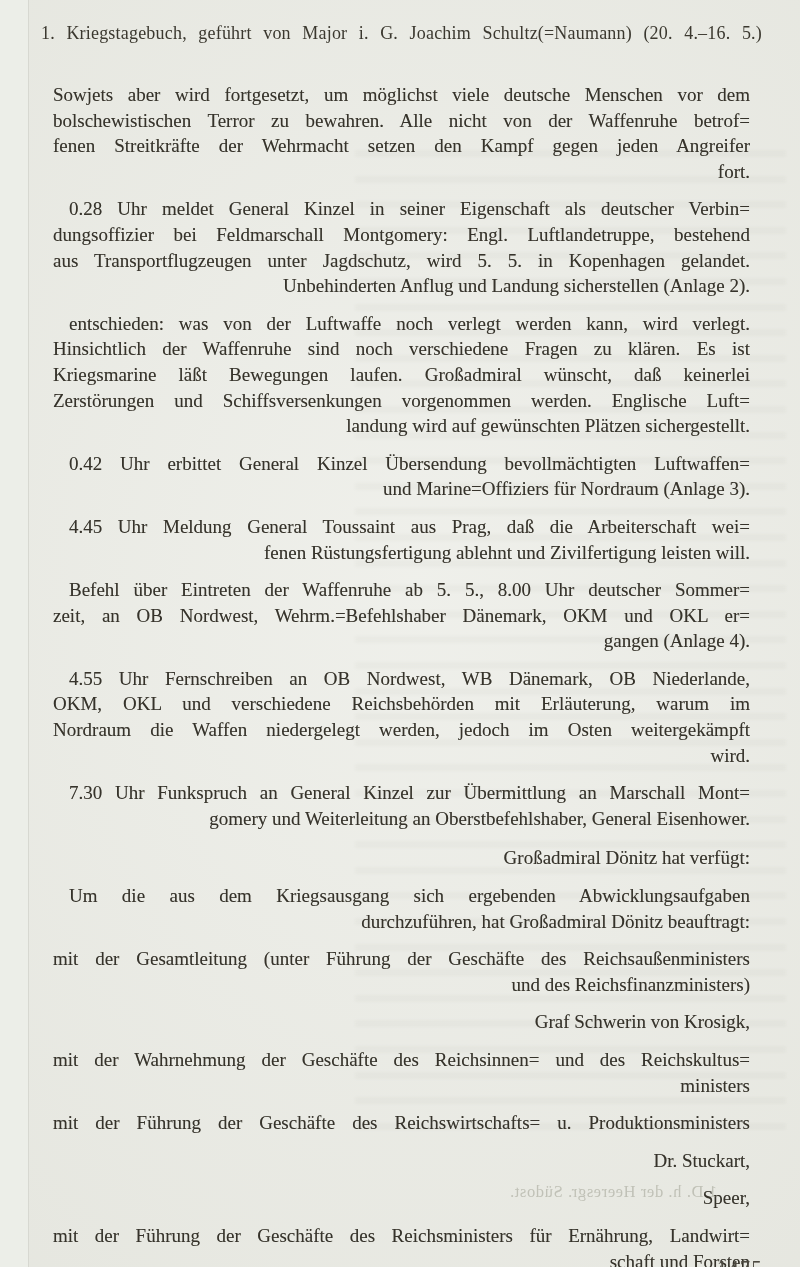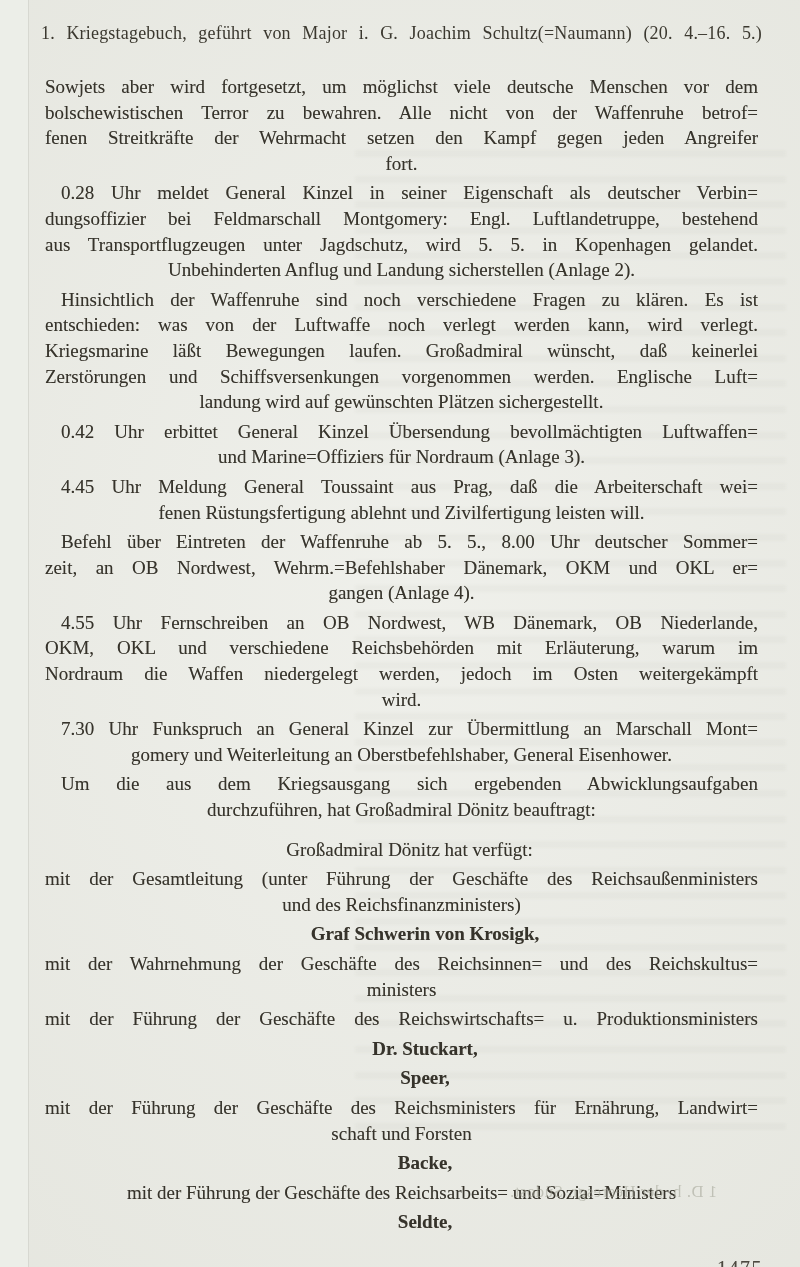--- a/index.html
+++ b/index.html
@@ -34,25 +34,25 @@
     color: #3b382f;
     letter-spacing: 0.2px;
     text-align: justify; text-align-last: justify;
   }
   .page-body {
     position: absolute; left: 41px; right: 38px; top: 70px;
     font-size: 19px; line-height: 25.6px;
     color: #36332b;
     text-shadow: 0 0 0.6px rgba(58,54,44,0.35);
   }
-  .para { margin: 4px; }
+  .para { margin: 12px; }
   .para.indent .line:first-child { text-indent: 16px; }
-  .para.name { padding-left: 47px; font-weight: bold; }
+  .para.name { padding-left: 47px; }
   .para.space-before { margin-top: 14px; }
-  .line { text-align: center; }
+  .line { text-align: right; }
   .line.just { text-align: justify; text-align-last: justify; }
   .it { }
   .bleed-footnote {
     position: absolute; left: 425px; top: 1182px; width: 292px;
     font-size: 16.5px;
     color: #a7a89b;
     transform: scaleX(-1);
     letter-spacing: 0.6px;
     opacity: 0.6;
     filter: blur(0.4px);
@@ -83,22 +83,22 @@
         <div class="line just"><span>fenen Streitkräfte der Wehrmacht setzen den Kampf gegen jeden Angreifer</span></div>
         <div class="line"><span>fort.</span></div>
       </div>
       <div class="para indent">
         <div class="line just"><span class="it">0.28 Uhr</span><span> meldet General Kinzel in seiner Eigenschaft als deutscher Verbin=</span></div>
         <div class="line just"><span>dungsoffizier bei Feldmarschall Montgomery: Engl. Luftlandetruppe, bestehend</span></div>
         <div class="line just"><span>aus Transportflugzeugen unter Jagdschutz, wird 5. 5. in Kopenhagen gelandet.</span></div>
         <div class="line"><span>Unbehinderten Anflug und Landung sicherstellen </span><span class="it">(Anlage 2)</span><span>.</span></div>
       </div>
       <div class="para indent">
+        <div class="line just"><span>entschieden: was von der Luftwaffe noch verlegt werden kann, wird verlegt.</span></div>
         <div class="line just"><span class="it">Hinsichtlich der Waffenruhe</span><span> sind noch verschiedene Fragen zu klären. Es ist</span></div>
-        <div class="line just"><span>entschieden: was von der Luftwaffe noch verlegt werden kann, wird verlegt.</span></div>
         <div class="line just"><span>Kriegsmarine läßt Bewegungen laufen. Großadmiral wünscht, daß keinerlei</span></div>
         <div class="line just"><span>Zerstörungen und Schiffsversenkungen vorgenommen werden. Englische Luft=</span></div>
         <div class="line"><span>landung wird auf gewünschten Plätzen sichergestellt.</span></div>
       </div>
       <div class="para indent">
         <div class="line just"><span class="it">0.42 Uhr</span><span> erbittet General Kinzel Übersendung bevollmächtigten Luftwaffen=</span></div>
         <div class="line"><span>und Marine=Offiziers für Nordraum </span><span class="it">(Anlage 3)</span><span>.</span></div>
       </div>
       <div class="para indent">
         <div class="line just"><span class="it">4.45 Uhr</span><span> Meldung General Toussaint aus Prag, daß die Arbeiterschaft wei=</span></div>
@@ -112,26 +112,26 @@
       <div class="para indent">
         <div class="line just"><span class="it">4.55 Uhr</span><span> Fernschreiben an OB Nordwest, WB Dänemark, OB Niederlande,</span></div>
         <div class="line just"><span>OKM, OKL und verschiedene Reichsbehörden mit Erläuterung, warum im</span></div>
         <div class="line just"><span>Nordraum die Waffen niedergelegt werden, jedoch im Osten weitergekämpft</span></div>
         <div class="line"><span>wird.</span></div>
       </div>
       <div class="para indent">
         <div class="line just"><span class="it">7.30 Uhr</span><span> Funkspruch an General Kinzel zur Übermittlung an Marschall Mont=</span></div>
         <div class="line"><span>gomery und Weiterleitung an Oberstbefehlshaber, General Eisenhower.</span></div>
       </div>
+      <div class="para indent space-before">
+        <div class="line"><span class="it">Großadmiral Dönitz hat verfügt:</span></div>
+      </div>
       <div class="para indent">
         <div class="line just"><span>Um die aus dem Kriegsausgang sich ergebenden Abwicklungsaufgaben</span></div>
         <div class="line"><span>durchzuführen, hat Großadmiral Dönitz beauftragt:</span></div>
-      </div>
-      <div class="para indent space-before">
-        <div class="line"><span class="it">Großadmiral Dönitz hat verfügt:</span></div>
       </div>
       <div class="para flush">
         <div class="line just"><span>mit der Gesamtleitung (unter Führung der Geschäfte des Reichsaußenministers</span></div>
         <div class="line"><span>und des Reichsfinanzministers)</span></div>
       </div>
       <div class="para name">
         <div class="line"><span>Graf Schwerin von Krosigk,</span></div>
       </div>
       <div class="para flush">
         <div class="line just"><span>mit der Wahrnehmung der Geschäfte des Reichsinnen= und des Reichskultus=</span></div>

